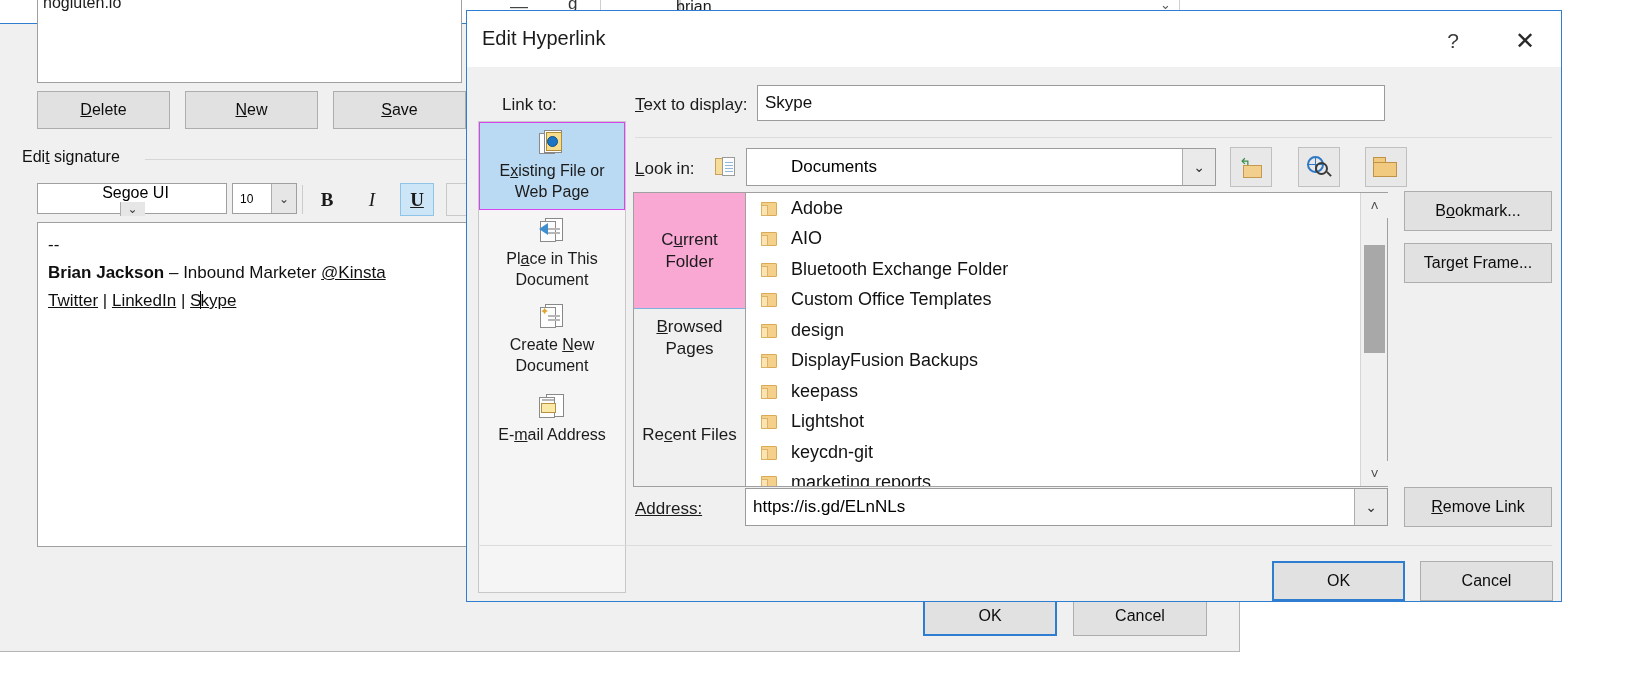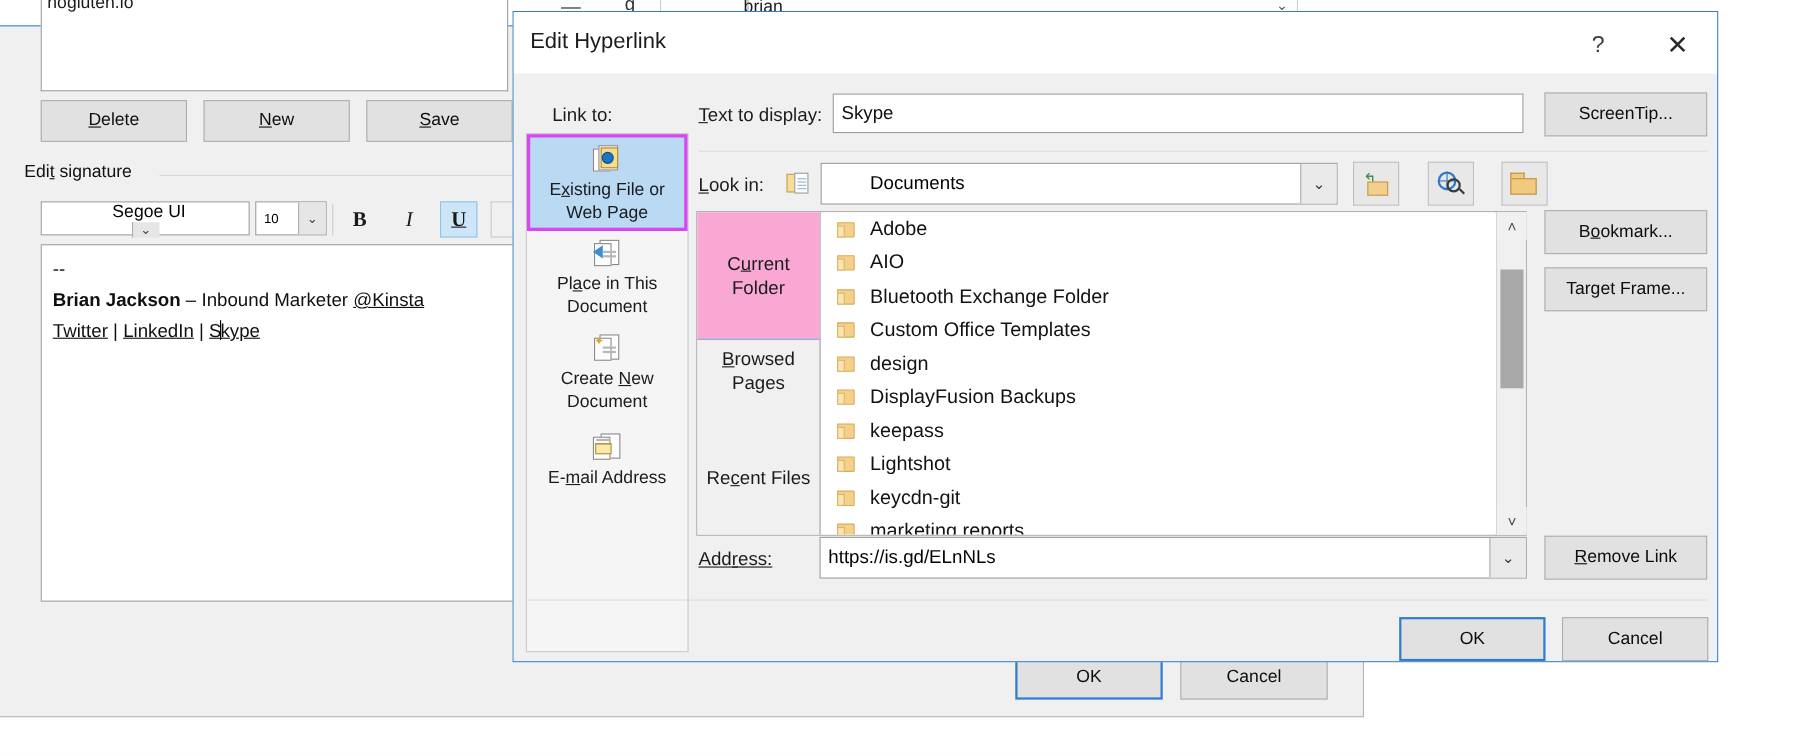--- a/index.html
+++ b/index.html
@@ -193,21 +193,21 @@
     position: absolute; left: 0; width: 146px;
     display: flex; flex-direction: column; align-items: center;
     padding-top: 6px; box-sizing: border-box;
   }
   .linkto-item .lbl {
     font-size: 16px; color: #1b1b1b; line-height: 21px; text-align: center;
   }
   .linkto-item .lbl u { text-decoration: underline; }
   #linkto-existing {
     top: 0; height: 88px;
-    background: #bad9f2; border: 3px solid #d946ef; box-sizing: border-box;
+    background: #bad9f2; border: 1px solid #d946ef; box-sizing: border-box;
   }
   #linkto-place   { top: 89px; height: 86px; }
   #linkto-create  { top: 175px; height: 86px; }
   #linkto-email   { top: 265px; height: 66px; }
   .icon-box { width: 30px; height: 28px; position: relative; margin-bottom: 3px; }
 
   
   #ttd-label { position: absolute; left: 168px; top: 28px; font-size: 17px; color: #1b1b1b; }
   #ttd-input {
     position: absolute; left: 290px; top: 18px; width: 628px; height: 36px;
@@ -532,21 +532,20 @@
               <div class="env"></div>
                 <div class="envline"></div>
             </div>
           </div>
           <div class="lbl"><span>E-</span><u>m</u><span>ail Address</span></div>
         </div>
       </div>
 
       <div id="ttd-label"><u>T</u><span>ext to display:</span></div>
       <div id="ttd-input">Skype</div>
-      <div class="btn" id="btn-screentip">ScreenTip...</div>
       <div id="rule1"></div>
 
       <div id="lookin-label"><u>L</u><span>ook in:</span></div>
       <div id="lookin-combo">
         <div class="txt">
           <span class="lookin-doc-ico">
             <span class="fold"></span>
               <span class="pg">
                 <i style="top:4px;"></i>
                 <i style="top:7px;"></i>

